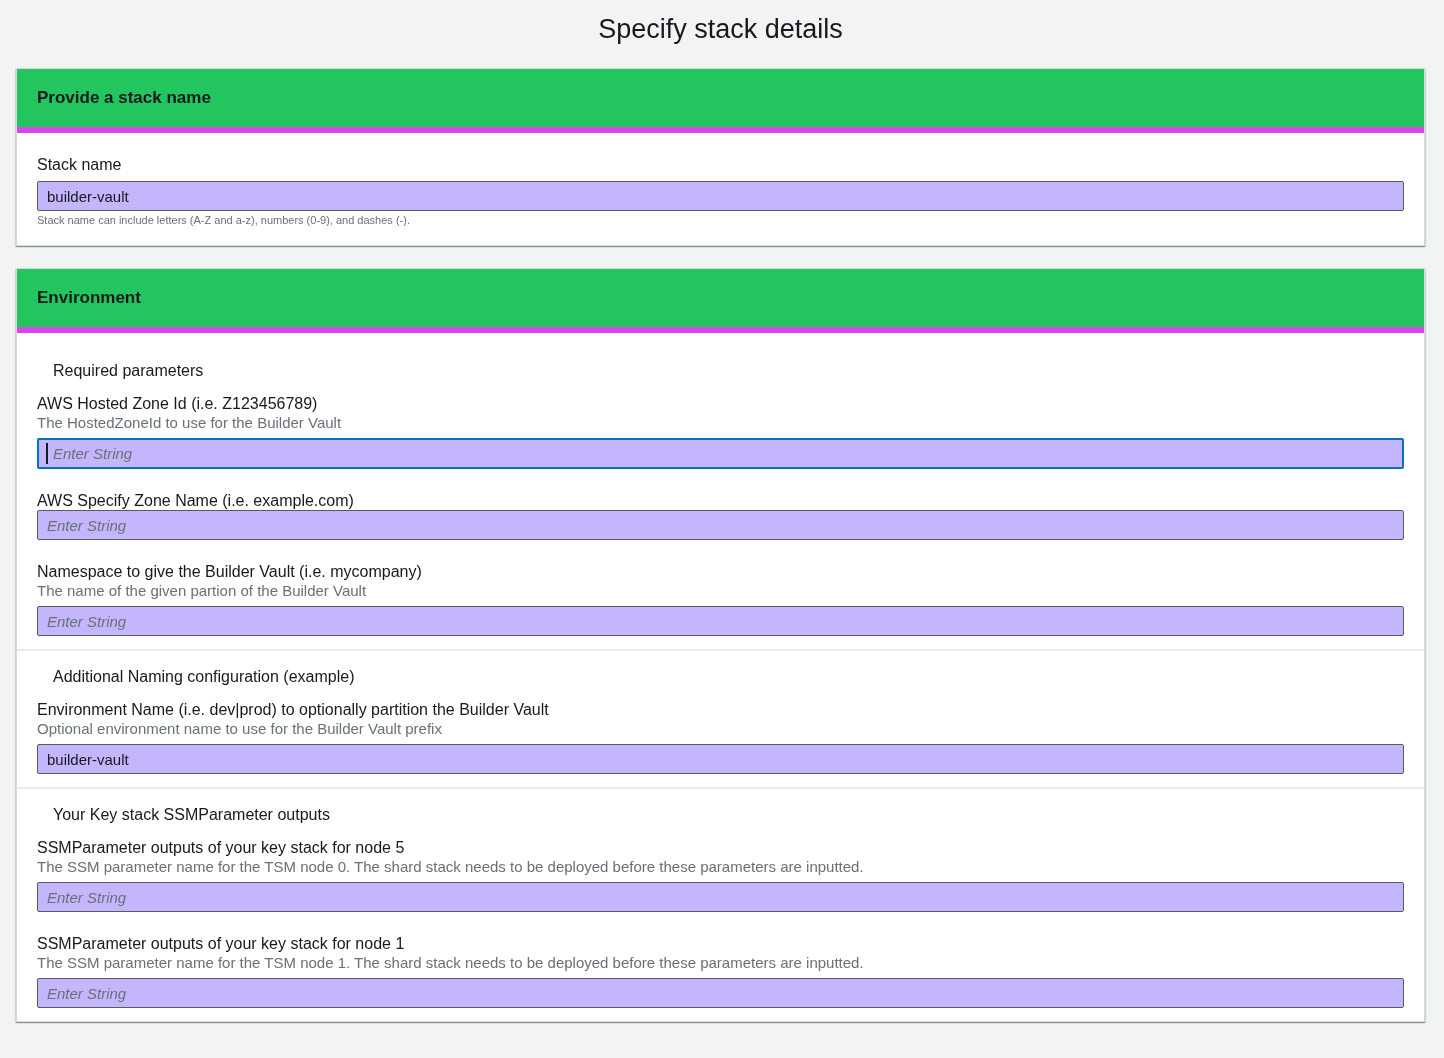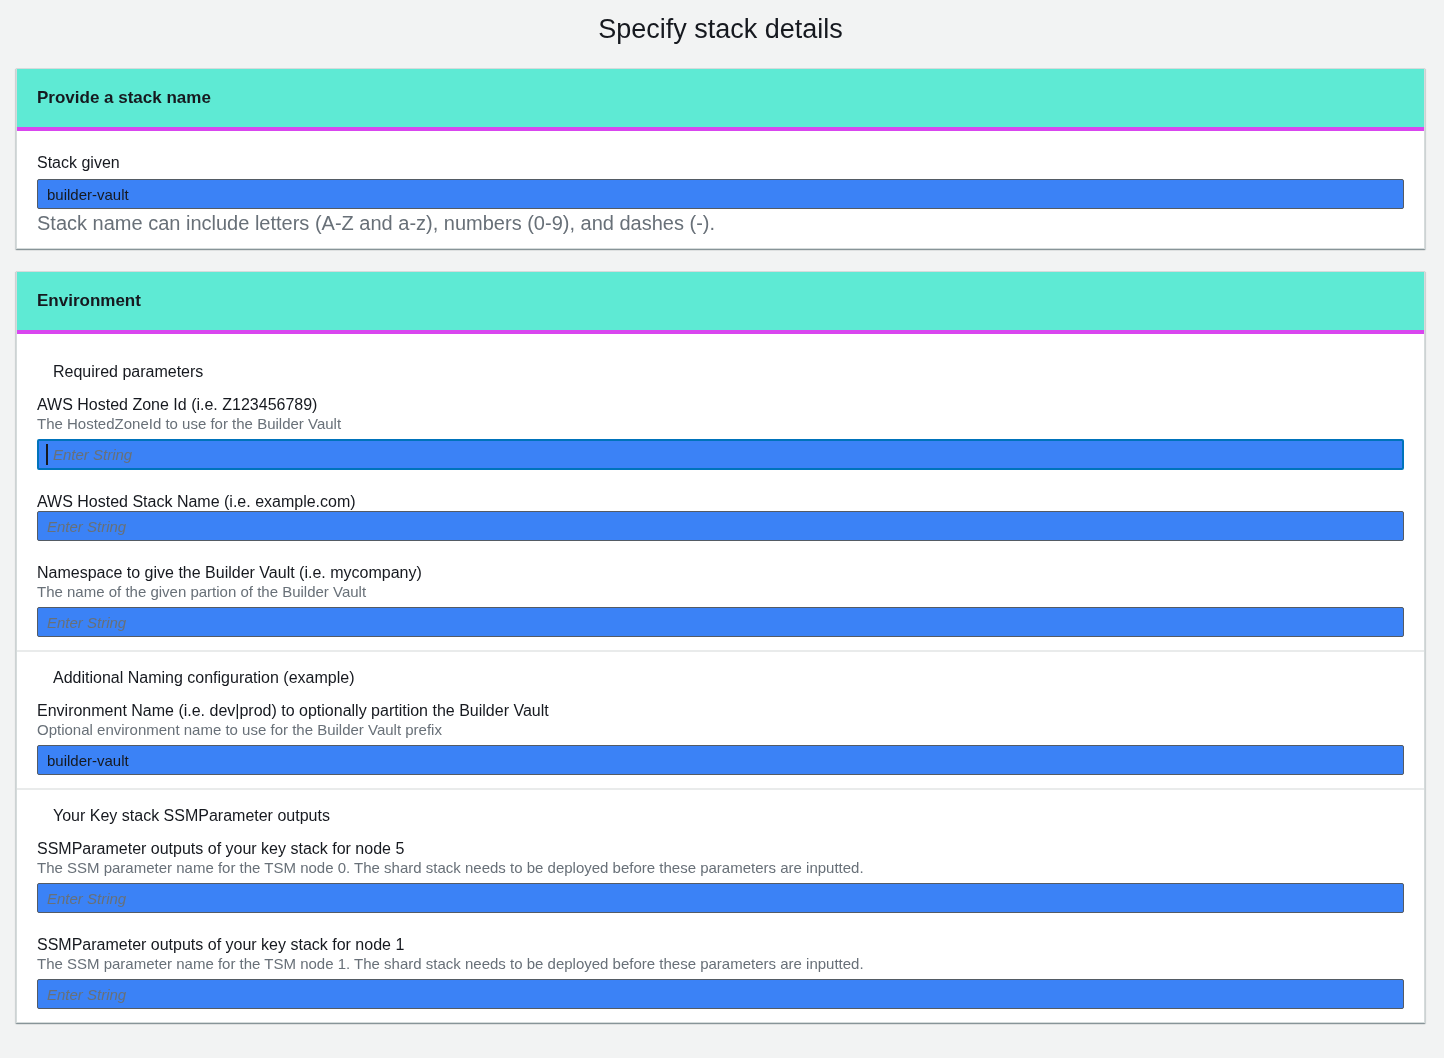--- a/index.html
+++ b/index.html
@@ -24,22 +24,22 @@
 
   .card {
     background: #ffffff;
     border: 1px solid #d5dbdb;
     border-radius: 0;
     box-shadow: 0 1px 1px 0 rgba(0,28,36,0.3), 1px 1px 1px 0 rgba(0,28,36,0.10), -1px 1px 1px 0 rgba(0,28,36,0.10);
   }
   .card + .card { margin-top: 22px; }
 
   .card-header {
-    background: #5eead4;
-    border-bottom: 4px solid #d946ef;
+    background: #22c55e;
+    border-bottom: 6px solid #d946ef;
     padding: 19px 20px;
   }
   .card-header .card-title {
     font-size: 17px;
     font-weight: 700;
     line-height: 20px;
     color: #16191f;
   }
   .card-header .card-desc {
     font-size: 15px;
@@ -60,21 +60,21 @@
     line-height: 18px;
     color: #687078;
     margin: 1px 0 6px 0;
   }
   .label-gap { margin-bottom: 7px; }
 
   .text-input {
     display: block;
     width: 100%;
     height: 30px;
-    background: #3b82f6;
+    background: #c4b5fd;
     border: 1px solid #545b64;
     border-radius: 2px;
     padding: 0 9px;
     font-family: "Liberation Sans", sans-serif;
     font-size: 15px;
     color: #16191f;
     outline: none;
   }
   .text-input::placeholder {
     font-style: italic;
@@ -91,24 +91,23 @@
   .caret {
     position: absolute;
     left: 9px; top: 5px;
     width: 2px; height: 21px;
     background: #16191f;
     animation: blink 1.1s steps(1) infinite;
   }
   @keyframes blink { 50% { opacity: 0; } }
 
   .help-text {
-    font-size: 20px;
+    font-size: 11px;
     line-height: 18px;
     color: #687078;
-    margin-top: 5px;
   }
 
   .param-section { padding: 16px 20px 13px 20px; }
   .param-section.first { padding-top: 28px; }
   .section-divider {
     height: 0;
     border-top: 2px solid #e9ebeb;
   }
   .section-heading {
     font-size: 16px;
@@ -124,21 +123,21 @@
 
 <div class="page">
 
   <h1 class="page-title">Specify stack details</h1>
 
   <div class="card">
     <div class="card-header">
       <div class="card-title">Provide a stack name</div>
     </div>
     <div class="card-body">
-      <div class="field-label label-gap">Stack given</div>
+      <div class="field-label label-gap">Stack name</div>
       <input class="text-input" type="text" value="builder-vault" style="">
       <div class="help-text">Stack name can include letters (A-Z and a-z), numbers (0-9), and dashes (-).</div>
     </div>
   </div>
 
   <div class="card">
     <div class="card-header">
       <div class="card-title">Environment</div>
     </div>
 
@@ -148,21 +147,21 @@
       <div class="field">
         <div class="field-label">AWS Hosted Zone Id (i.e. Z123456789)</div>
         <div class="field-desc">The HostedZoneId to use for the Builder Vault</div>
         <div class="input-wrap">
           <input class="text-input focused" type="text" placeholder="Enter String" style="">
           <span class="caret"></span>
         </div>
       </div>
 
       <div class="field">
-        <div class="field-label">AWS Hosted Stack Name (i.e. example.com)</div>
+        <div class="field-label">AWS Specify Zone Name (i.e. example.com)</div>
         <input class="text-input" type="text" placeholder="Enter String" style="">
       </div>
 
       <div class="field">
         <div class="field-label">Namespace to give the Builder Vault (i.e. mycompany)</div>
         <div class="field-desc">The name of the given partion of the Builder Vault</div>
         <input class="text-input" type="text" placeholder="Enter String" style="">
       </div>
     </div>
 

